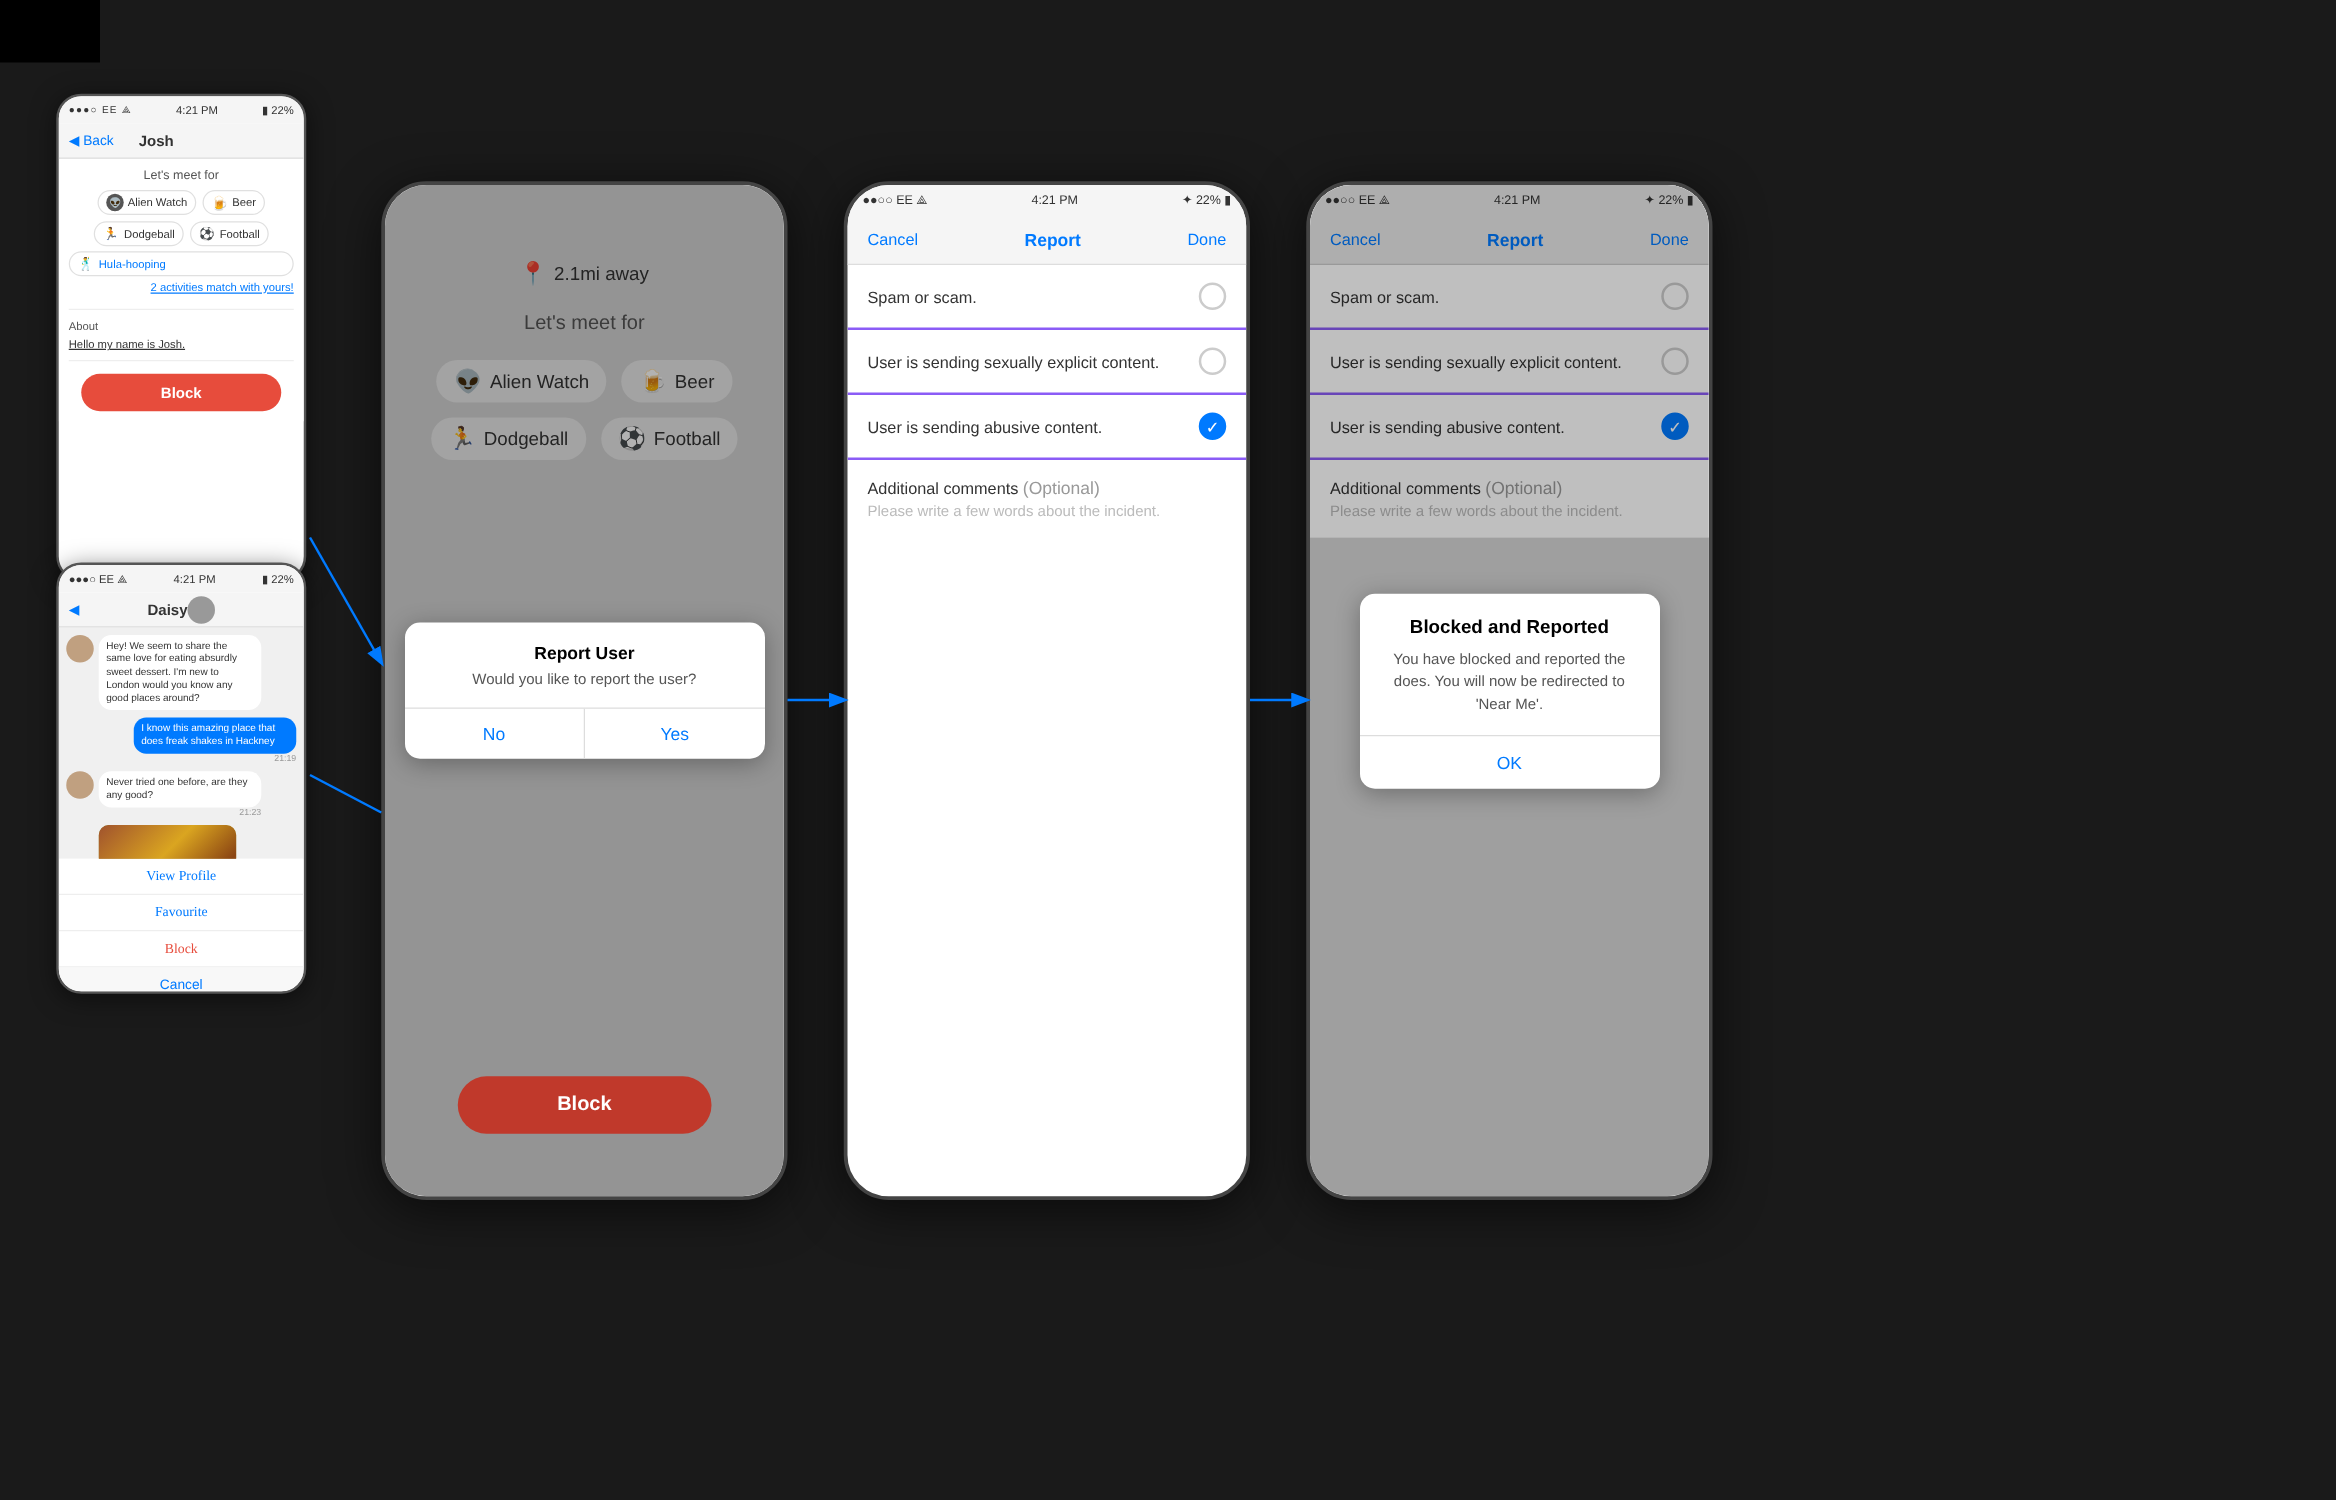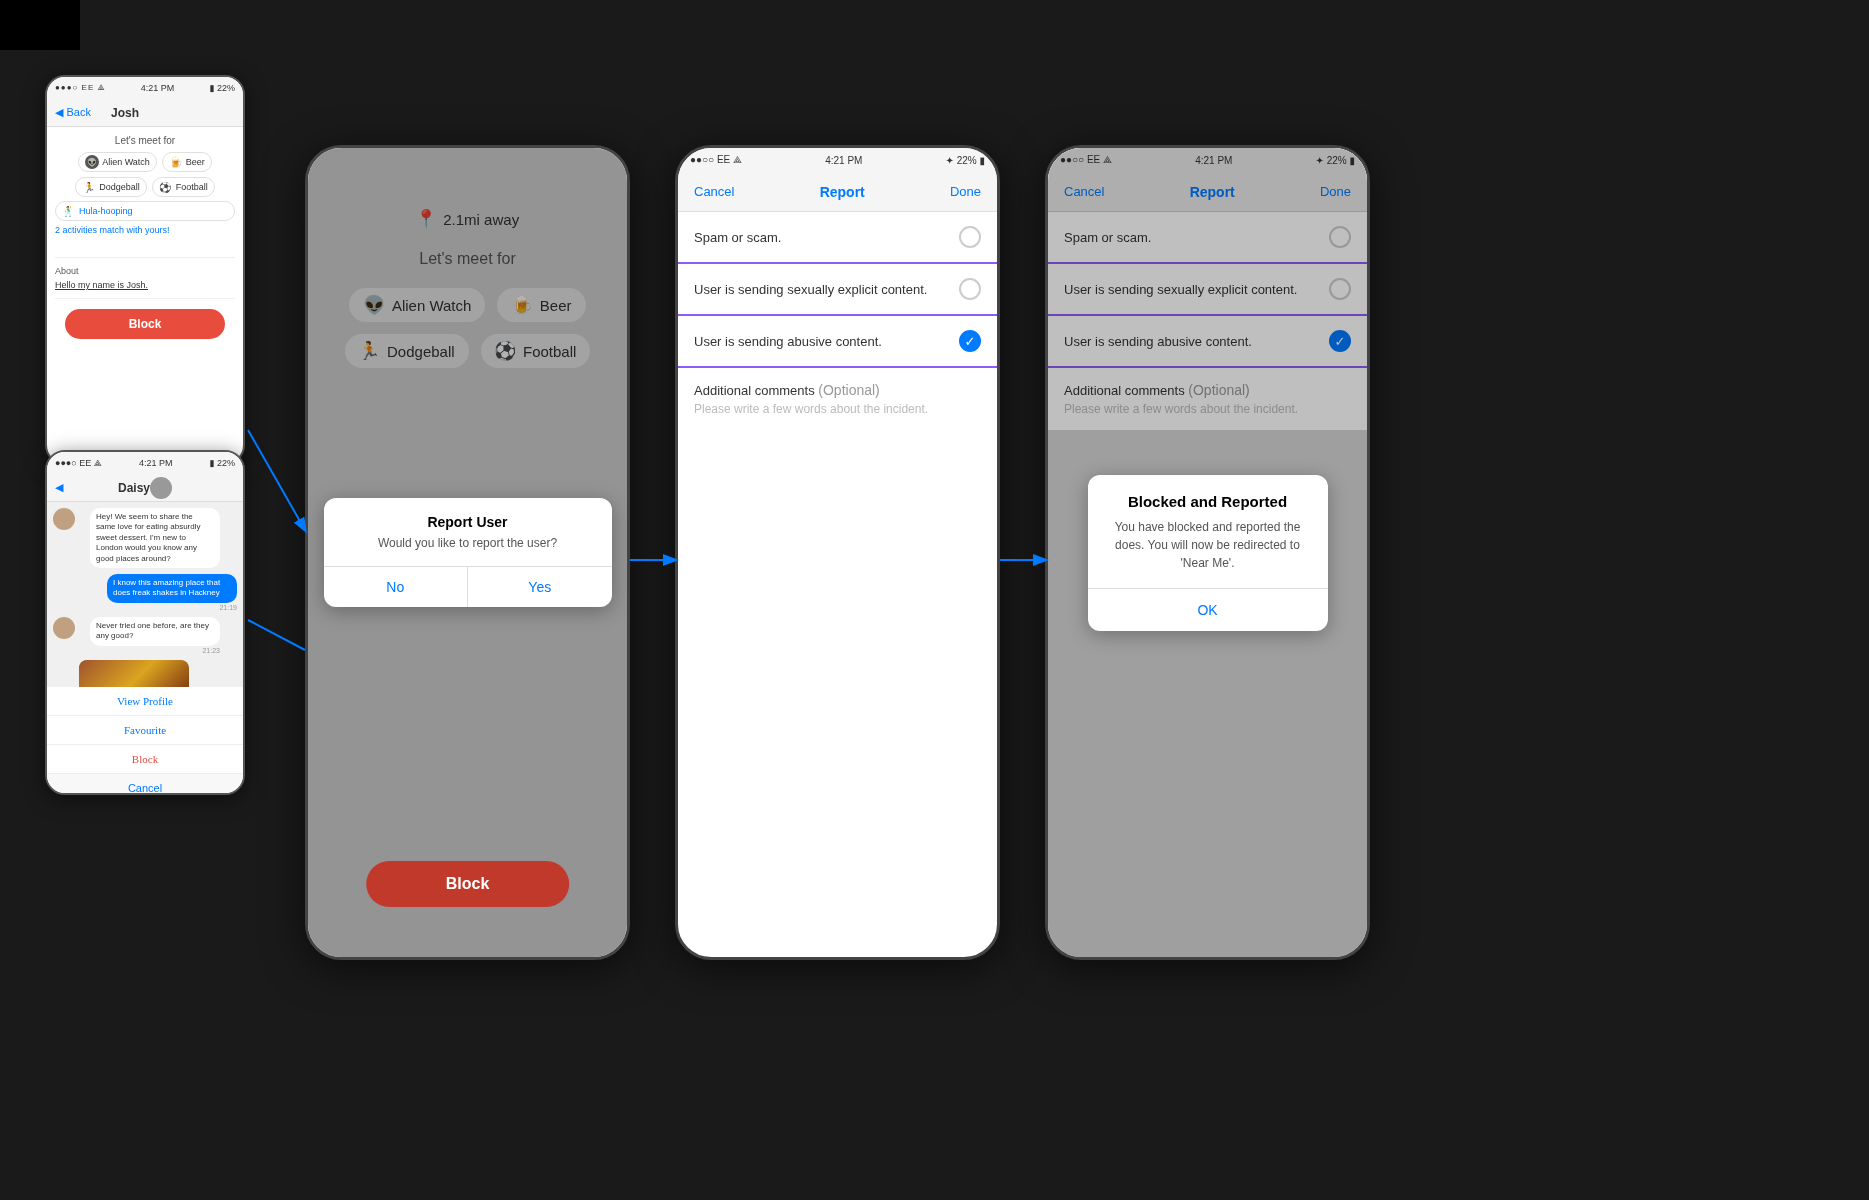--- a/index.html
+++ b/index.html
@@ -105,23 +105,24 @@
       color: #fff;
       font-size: 8px;
     }
     .activity-icon.beer { color: #e8a000; font-size: 11px; }
     .activity-icon.dodgeball { color: #333; font-size: 10px; }
     .activity-icon.football { color: #333; font-size: 10px; }
     .activity-icon.hula { color: #007AFF; font-size: 10px; }
     .match-text {
       font-size: 9px;
       color: #007AFF;
-      text-align: left;
+      text-align: right;
       margin-top: 2px;
-      margin-bottom: 22px;
+      margin-bottom: 12px;
+      text-decoration: underline;
     }
     .divider { height: 1px; background: #eee; margin: 6px 0; }
     .about-section { padding: 2px 0; }
     .about-label { font-size: 9px; color: #555; margin-bottom: 4px; }
     .about-text { font-size: 9px; color: #333; text-decoration: underline; }
     .block-btn {
       background: #e74c3c;
       color: #fff;
       border: none;
       border-radius: 20px;
@@ -165,21 +166,20 @@
       border-radius: 50%;
       background: #999;
       flex-shrink: 0;
     }
     .chat-bubble {
       max-width: 130px;
       padding: 4px 6px;
       border-radius: 10px;
       font-size: 8px;
       line-height: 1.3;
-      margin-left: 11px;
     }
     .chat-bubble.incoming { background: #fff; color: #333; }
     .chat-bubble.outgoing { background: #007AFF; color: #fff; }
     .chat-time { font-size: 7px; color: #999; text-align: right; margin-top: 1px; }
     .chat-image {
       width: 110px;
       height: 80px;
       background: linear-gradient(135deg, #8B6914, #c8a84b, #6B4F1A);
       border-radius: 8px;
       margin: 4px 0 4px 26px;

